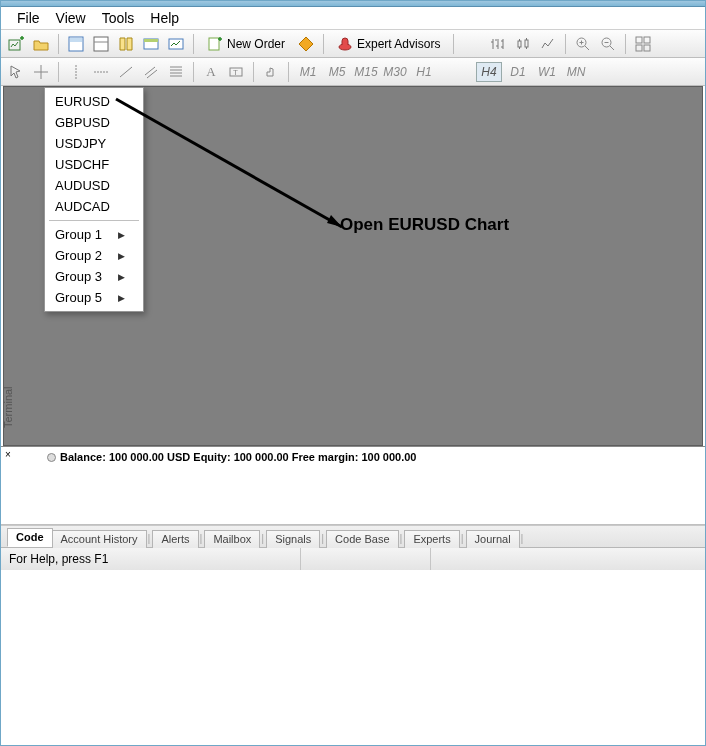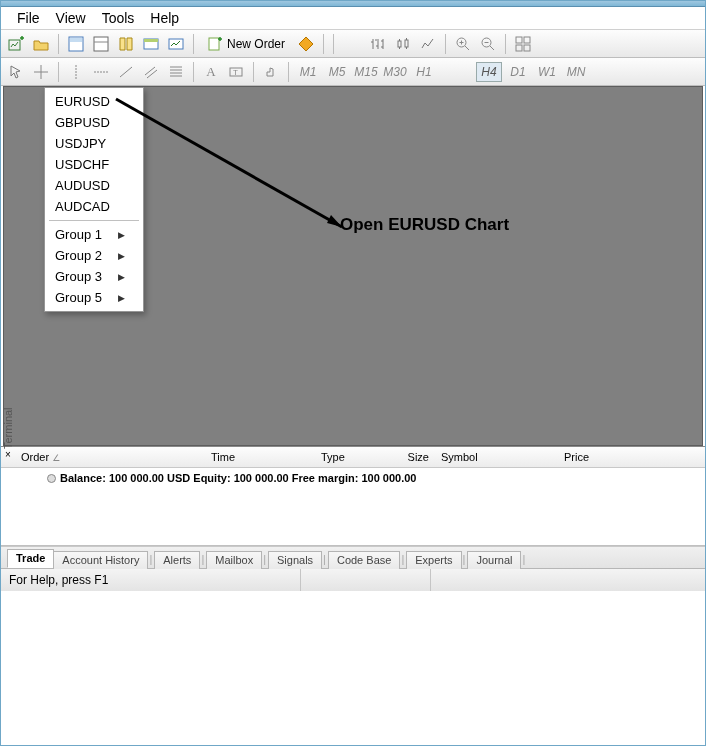--- a/index.html
+++ b/index.html
@@ -254,20 +254,29 @@
     <span>New Order</span>
   </div>
   <div class="tb-btn">
     <span class="icon">
       <svg width="16" height="16">
           <path d="M8 1l7 7-7 7-7-7z" fill="#f2a922" stroke="#b57500"></path>
         </svg>
     </span>
   </div>
   <div class="tb-sep"></div>
+  <div class="tb-text-btn">
+    <span class="icon">
+      <svg width="16" height="16">
+          <ellipse cx="8" cy="11" rx="6" ry="3" fill="#e24b4b" stroke="#9e2a2a"></ellipse>
+          <path d="M5 9V5a3 3 0 016 0v4" fill="#e24b4b" stroke="#9e2a2a"></path>
+        </svg>
+    </span>
+    <span>Expert Advisors</span>
+  </div>
   <div class="tb-sep"></div>
   <div style="width:24px"></div>
   <div class="tb-btn">
       <span class="icon">
         <svg width="16" height="16">
           <path d="M3 3v10M8 3v10M13 3v10" stroke="#777"></path>
           <path d="M1 6h2M5 4h2M6 10h2M11 5h2M11 11h2" stroke="#777"></path>
         </svg>
       </span>
     </div>
@@ -432,37 +441,29 @@
 
   <svg class="annotation-line" width="700" height="480" style="left:0;top:0;">
     <line x1="112" y1="12" x2="338" y2="140" stroke="#000" stroke-width="3"></line>
     <polygon points="338,140 327,128 323,136" fill="#000"></polygon>
   </svg>
   <div class="annotation-text" style="left:336px; top:128px;text-align:center;">Open EURUSD Chart</div>
 </div>
 
 <div class="terminal">
   <div class="term-close">×</div>
-  <div class="term-header">
-    <div class="th-order"><span>Order</span> <span style="color:#888;font-size:9px;">∠</span></div>
-    <div class="th-time">Time</div>
-    <div class="th-type">Type</div>
-    <div class="th-size">Size</div>
-    <div class="th-symbol">Symbol</div>
-    <div class="th-price">Price</div>
-  </div>
   <div class="term-body">
     <div class="balance-row">
       <span class="gray-dot"></span>
       <b>Balance: 100 000.00 USD  Equity: 100 000.00  Free margin: 100 000.00</b>
     </div>
   </div>
   <div class="term-tabs">
     <div class="term-label">Terminal</div>
-    <div class="ttab active">Trade</div>
+    <div class="ttab active">Code</div>
     <div class="ttab">Account History</div>
       <span class="ttab-sep">|</span>
     <div class="ttab">Alerts</div>
       <span class="ttab-sep">|</span>
     <div class="ttab">Mailbox</div>
       <span class="ttab-sep">|</span>
     <div class="ttab">Signals</div>
       <span class="ttab-sep">|</span>
     <div class="ttab">Code Base</div>
       <span class="ttab-sep">|</span>

